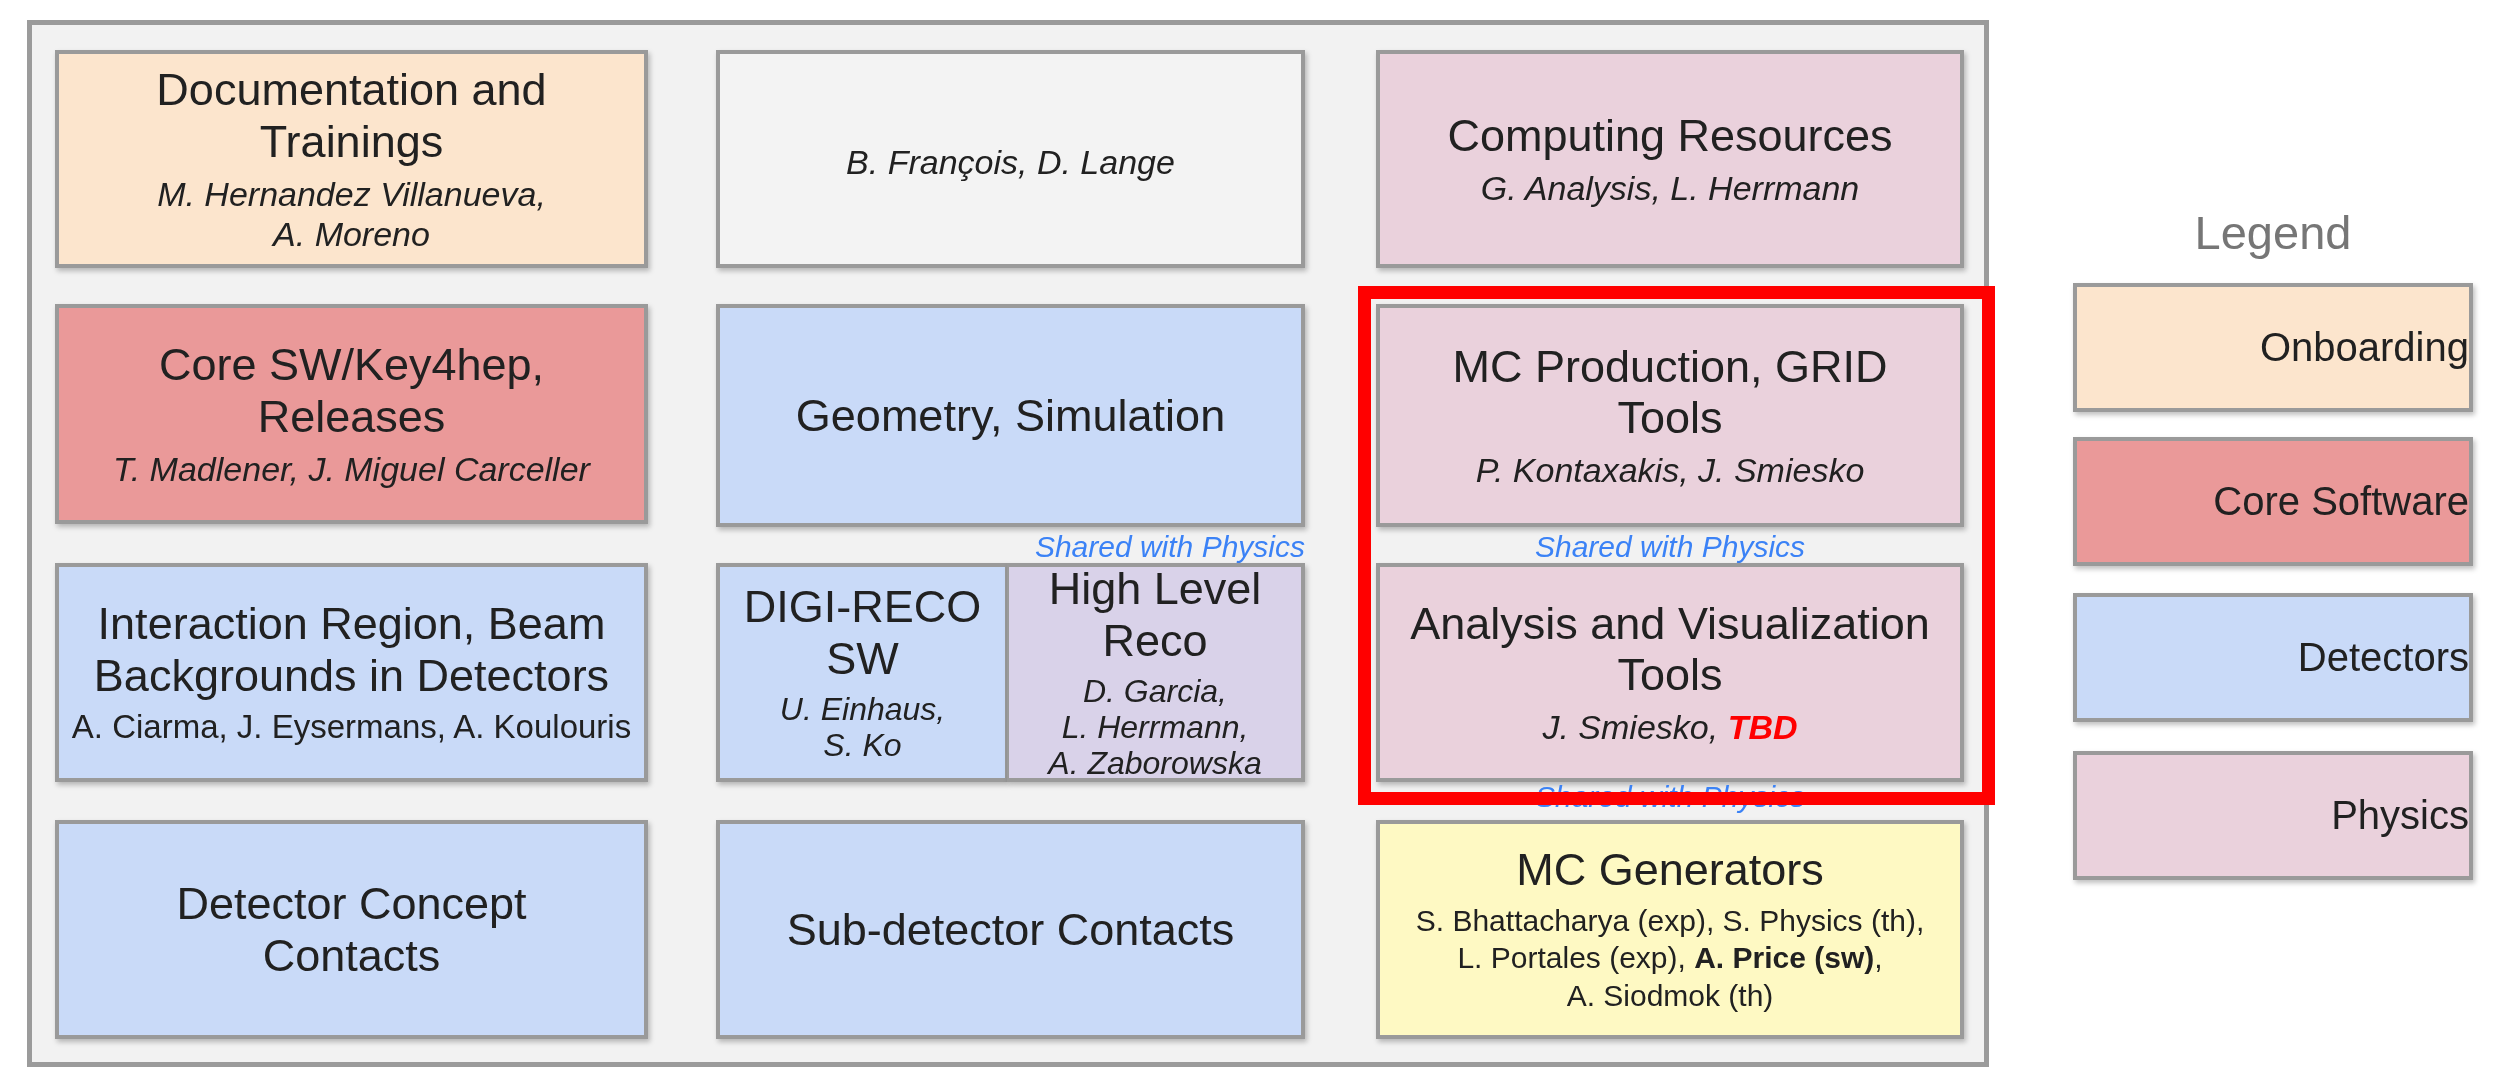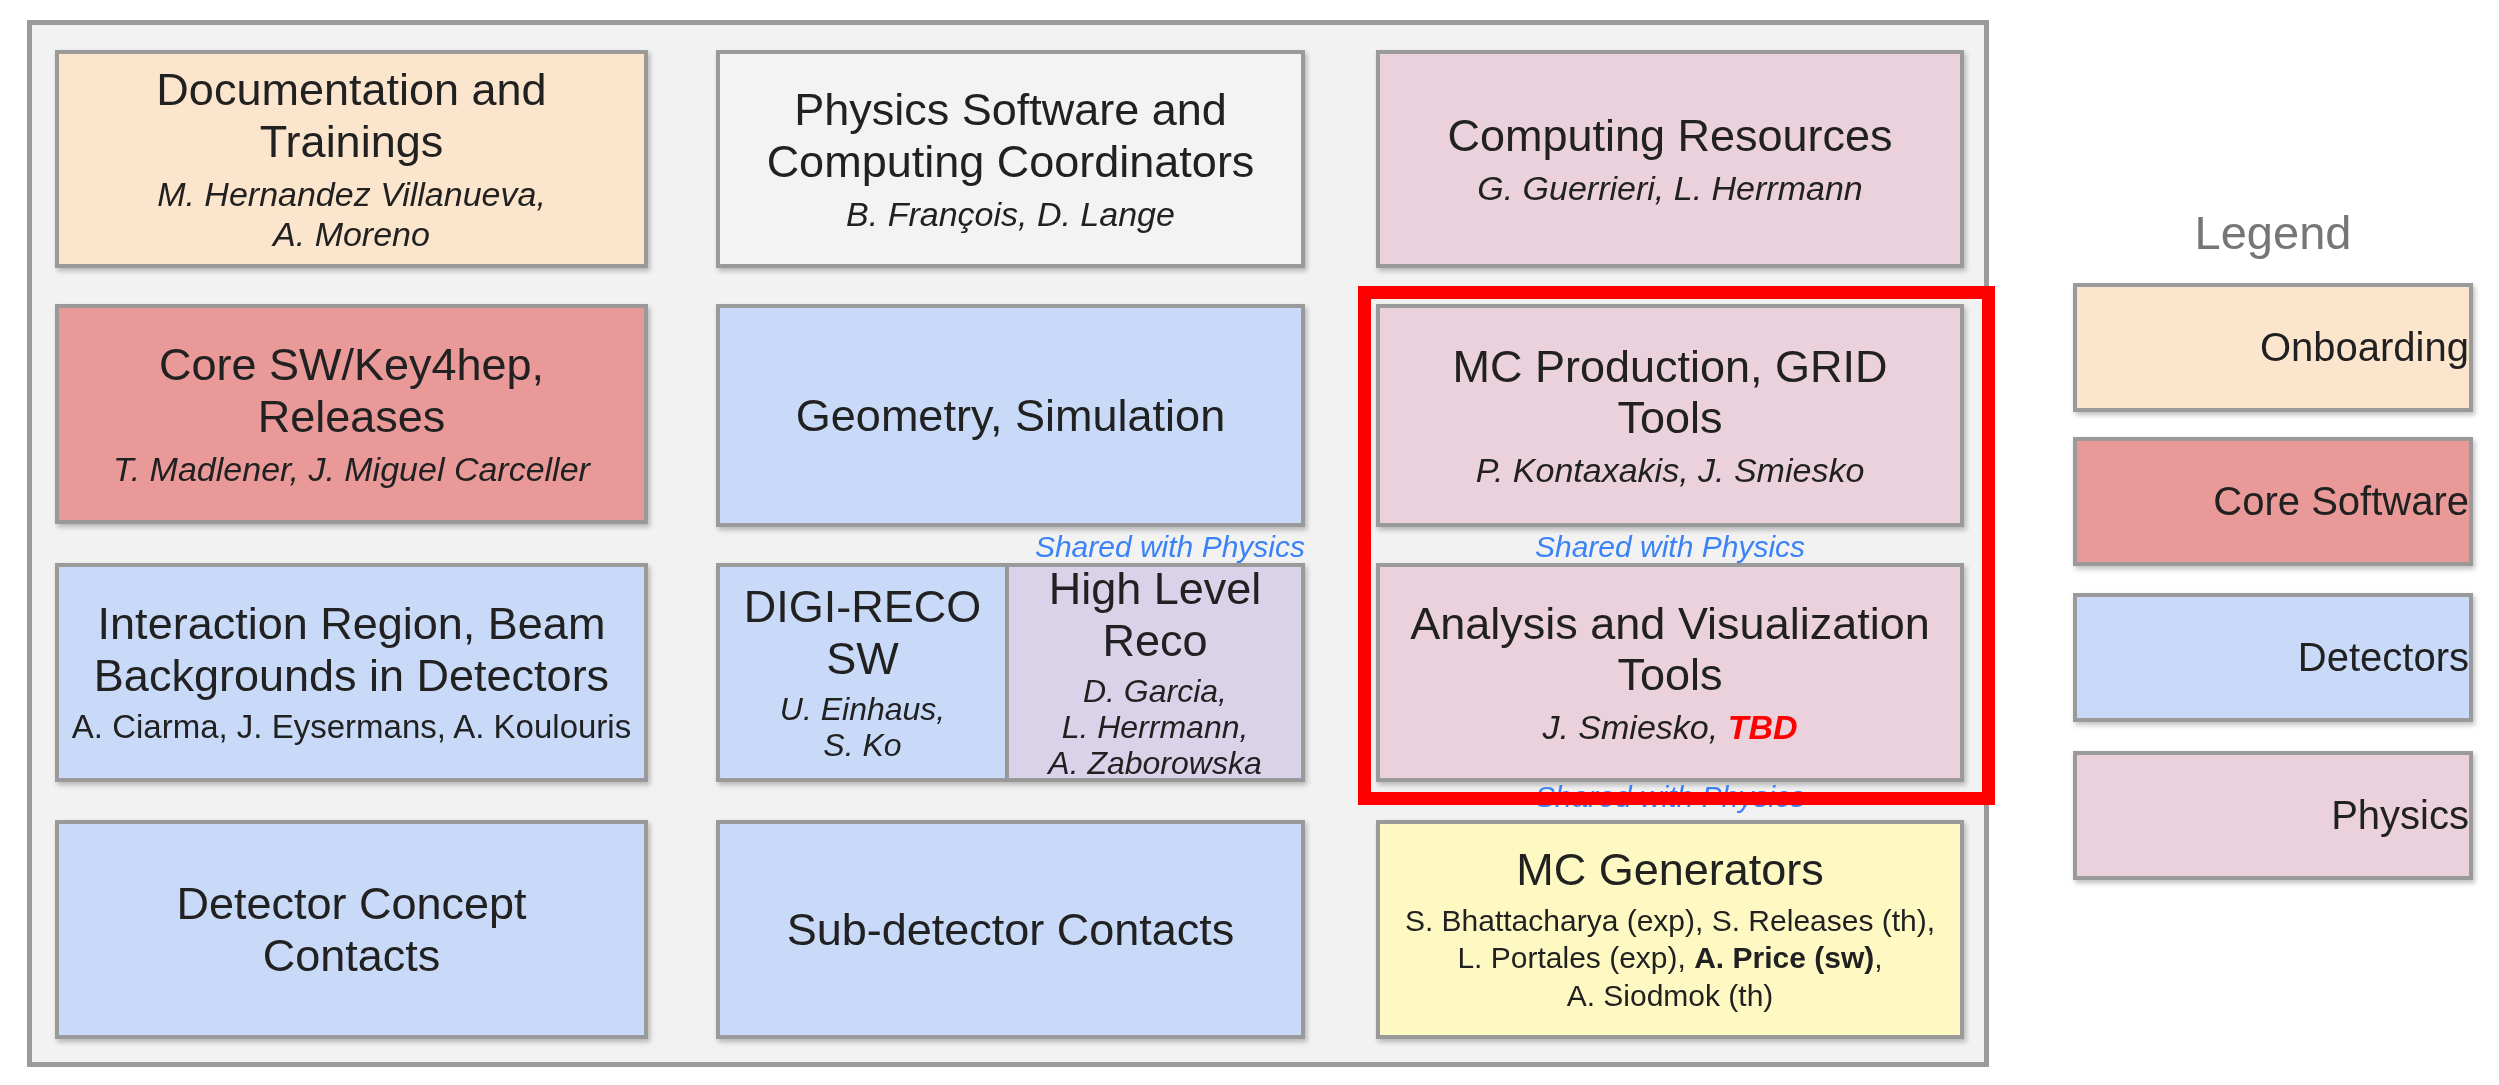--- a/index.html
+++ b/index.html
@@ -47,30 +47,29 @@
 
   <div class="box" style="left: 55px; top: 50px; width: 593px; height: 218px; background-color: rgb(252, 229, 205);">
     <div class="box-title t-doc">Documentation and Trainings</div>
     <div class="box-people">
       <span class="pline">M. Hernandez Villanueva,</span>
       <span class="pline">A. Moreno</span>
     </div>
   </div>
 
   <div class="box" style="left: 716px; top: 50px; width: 589px; height: 218px; background-color: rgb(243, 243, 243);">
-    <div class="box-title t-coord">Physics Software and Computing Coordinators</div>
     <div class="box-people">
       <span class="pline">B. François, D. Lange</span>
     </div>
   </div>
 
   <div class="box" style="left: 1376px; top: 50px; width: 588px; height: 218px; background-color: rgb(234, 209, 220);">
     <div class="box-title">Computing Resources</div>
     <div class="box-people">
-      <span class="pline">G. Guerrieri, L. Herrmann</span>
+      <span class="pline">G. Analysis, L. Herrmann</span>
     </div>
   </div>
 
   <div class="box" style="left: 55px; top: 304px; width: 593px; height: 220px; background-color: rgb(234, 153, 153);">
     <div class="box-title t-core">Core SW/Key4hep, Releases</div>
     <div class="box-people">
       <span class="pline">T. Madlener, J. Miguel Carceller</span>
     </div>
   </div>
 
@@ -126,21 +125,21 @@
     <div class="box-title t-detcon">Detector Concept Contacts</div>
   </div>
 
   <div class="box" style="left: 716px; top: 820px; width: 589px; height: 219px; background-color: rgb(201, 218, 248);">
     <div class="box-title">Sub-detector Contacts</div>
   </div>
 
   <div class="box" style="left: 1376px; top: 820px; width: 588px; height: 219px; background-color: #fef9c3;">
     <div class="box-title">MC Generators</div>
     <div class="box-people upright nowrap p-mcgen">
-      <span class="pline">S. Bhattacharya (exp), S. Releases (th),</span>
+      <span class="pline">S. Bhattacharya (exp), S. Physics (th),</span>
       <span class="pline"><span>L. Portales (exp), </span><span class="tbd">A. Price (sw)</span><span>,</span></span>
       <span class="pline">A. Siodmok (th)</span>
     </div>
   </div>
 
   <div class="red-rect" style="border-color: rgb(255, 0, 0);"></div>
 
   <div class="legend-title" style="color: rgb(118, 118, 118);">Legend</div>
 
   <div class="legend-item" style="top: 283px; background-color: rgb(252, 229, 205);">

